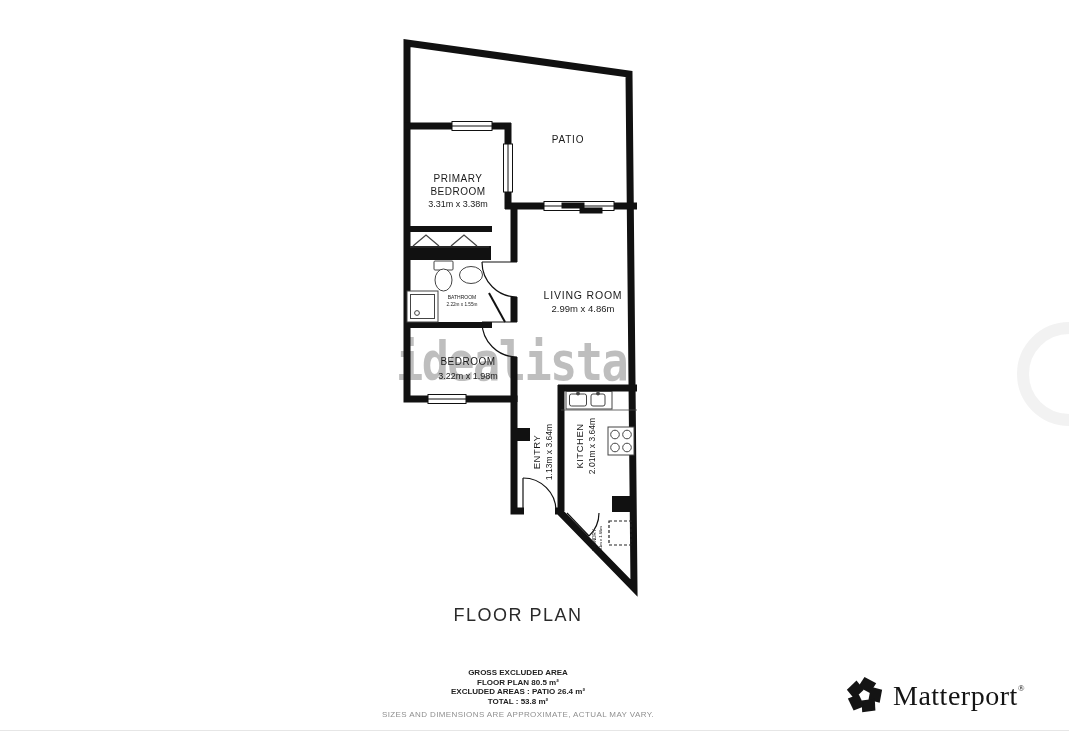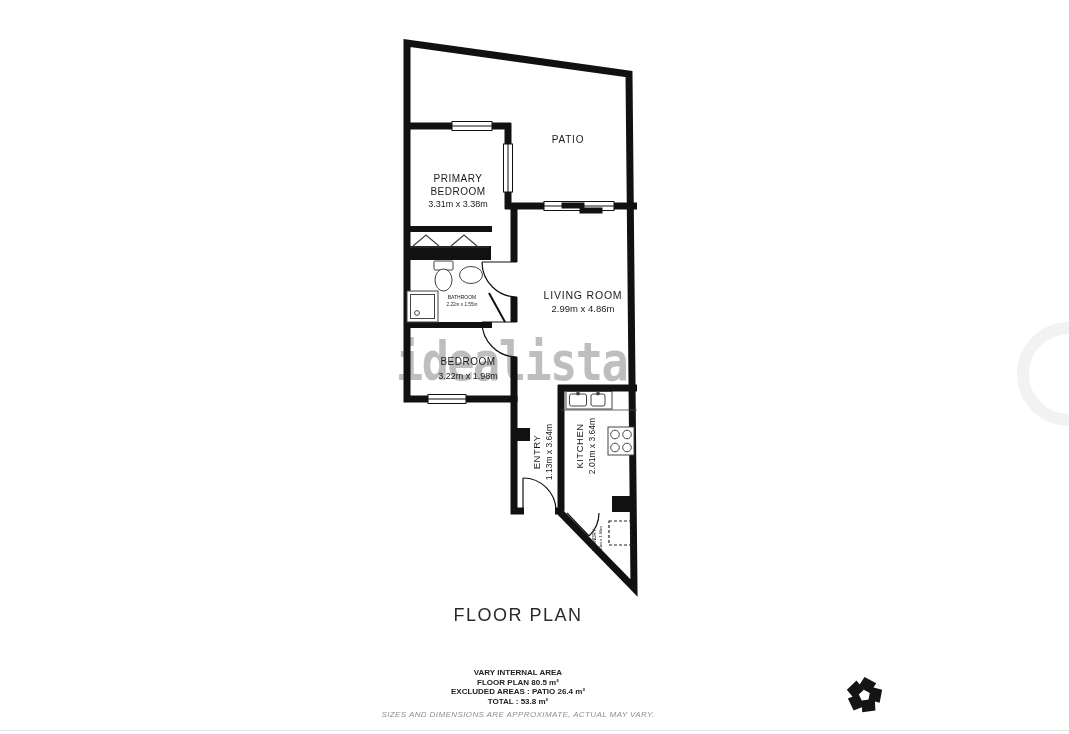--- a/index.html
+++ b/index.html
@@ -20,21 +20,21 @@
   .plan-svg { position:absolute; left:395px; top:28px; z-index:2; }
   .plan-svg text { fill:#1a1a1a; font-family:"Liberation Sans", sans-serif; }
 
   
   .plan-title { position:absolute; left:518px; top:605px; transform:translateX(-50%);
                 font-size:18px; letter-spacing:1.5px; color:#2a2a2a; z-index:3; white-space:nowrap; }
   .summary { position:absolute; left:518px; top:668px; transform:translateX(-50%);
              text-align:center; font-size:8px; font-weight:bold; color:#222;
              line-height:9.6px; z-index:3; white-space:nowrap; }
   .disclaimer { position:absolute; left:518px; top:710px; transform:translateX(-50%);
-                font-size:8px; letter-spacing:0.4px; color:#8f8f8f; z-index:3; white-space:nowrap;font-style:italic; }
+                font-size:8px; letter-spacing:0.4px; color:#8f8f8f; z-index:3; white-space:nowrap; }
   .bottom-rule { position:absolute; left:0; top:730px; width:1069px; height:1px;
                  background:#e6e6e6; }
 
   
   .brand { position:absolute; left:845px; top:676px; display:flex; align-items:center; z-index:3; }
   .brand-word { font-family:"Liberation Serif", serif; font-size:28px; color:#141414;
                 margin-left:9px; letter-spacing:0.5px; }
   .brand-word sup { font-size:9px; vertical-align:14px; }
 </style>
 </head>
@@ -165,33 +165,34 @@
       <text x="592" y="449" font-size="8.5" transform="rotate(-90 592 446)">2.01m x 3.64m</text>
 
       <text x="594" y="542" font-size="4.5" transform="rotate(-90 594 540)">LAUNDRY</text>
       <text x="600" y="542" font-size="4.2" transform="rotate(-90 600 540)">2.01m x 1.66m</text>
     </g>
   </svg>
 
   <div class="plan-title">FLOOR PLAN</div>
 
   <div class="summary">
-    <div>VARY INTERNAL AREA</div>
+    <div>GROSS EXCLUDED AREA</div>
     <div>FLOOR PLAN 80.5 m²</div>
     <div>EXCLUDED AREAS :  PATIO 26.4 m²</div>
     <div>TOTAL :  53.8 m²</div>
   </div>
   <div class="disclaimer">SIZES AND DIMENSIONS ARE APPROXIMATE, ACTUAL MAY VARY.</div>
 
   <div class="brand">
     <svg width="39" height="39" viewBox="-20 -20 40 40">
       <g fill="#141414">
         <path d="M 0 -19 L 12 -12.5 L 5.5 -2.5 L -6.5 -9 Z"></path>
         <path d="M 0 -19 L 12 -12.5 L 5.5 -2.5 L -6.5 -9 Z" transform="rotate(72)"></path>
         <path d="M 0 -19 L 12 -12.5 L 5.5 -2.5 L -6.5 -9 Z" transform="rotate(144)"></path>
         <path d="M 0 -19 L 12 -12.5 L 5.5 -2.5 L -6.5 -9 Z" transform="rotate(216)"></path>
         <path d="M 0 -19 L 12 -12.5 L 5.5 -2.5 L -6.5 -9 Z" transform="rotate(288)"></path>
       </g>
     </svg>
+    <div class="brand-word"><span>Matterport</span><sup>®</sup></div>
   </div>
 
   <div class="bottom-rule"></div>
 </div>
 
 </body></html>

